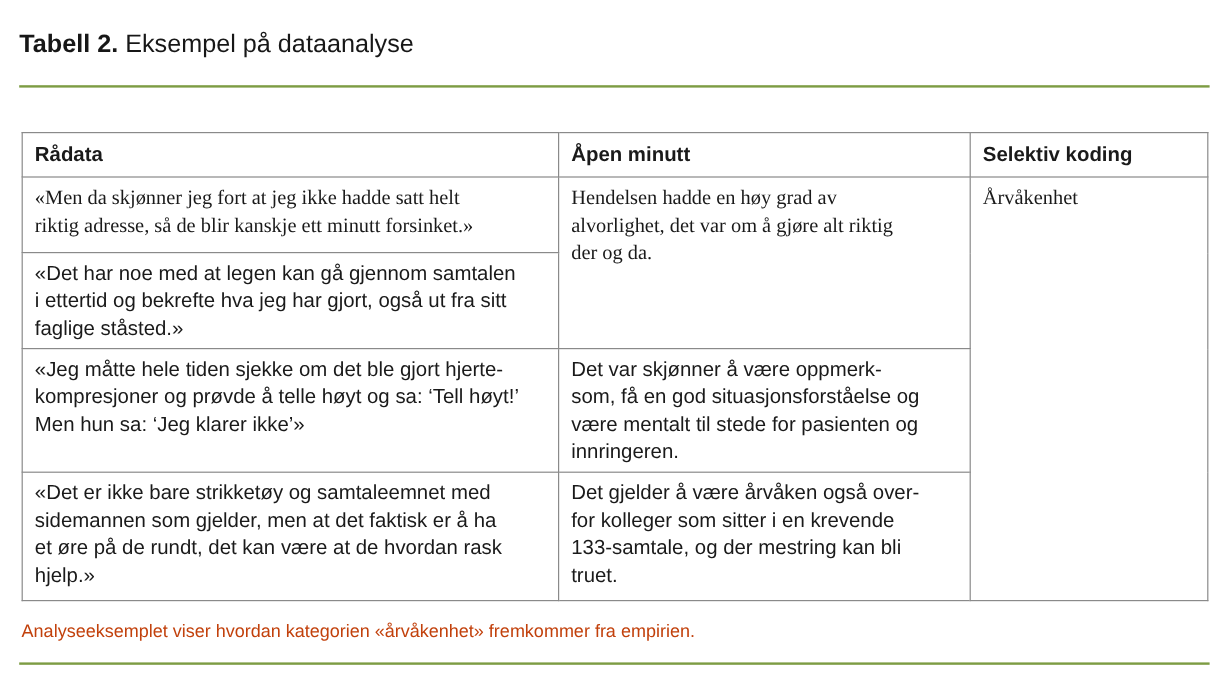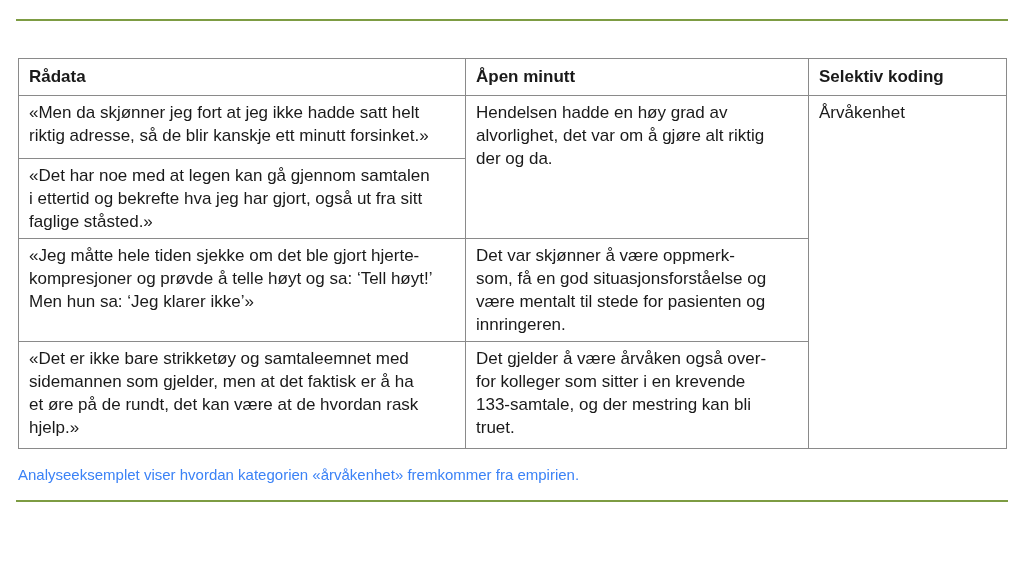--- a/index.html
+++ b/index.html
@@ -52,38 +52,41 @@
     padding: 2px 15px 2px 10px;
     vertical-align: middle;
     height: 32px;
   }
   table.analysis td {
     padding: 5px 8px 5px 10px;
     vertical-align: top;
     line-height: 23px;
     white-space: pre-line;
   }
-  td.vmid { vertical-align: middle; }
+  td.vmid { vertical-align: middle; font-family: Liberation Serif, serif; }
   tr.r1 { height: 63px; }
   tr.r2 { height: 72px; }
   tr.r3 { height: 103px; }
   tr.r4 { height: 107px; }
   .caption {
     margin: 16px 16px 0 18px;
     font-size: 15px;
     line-height: 20px;
-    color: #3b82f6;
+    color: #c2410c;
   }
   .rule.bottom { margin-top: 15px; }
 </style>
 </head>
 <body>
 
 <div class="page">
 
+  <div class="title">
+    <span class="bold">Tabell 2.</span><span> Eksempel på dataanalyse</span>
+  </div>
 
   <div class="rule top"></div>
 
   <div class="table-wrap">
     <table class="analysis">
       <colgroup>
         <col style="width:447px">
         <col style="width:343px">
         <col style="width:198px">
       </colgroup>

